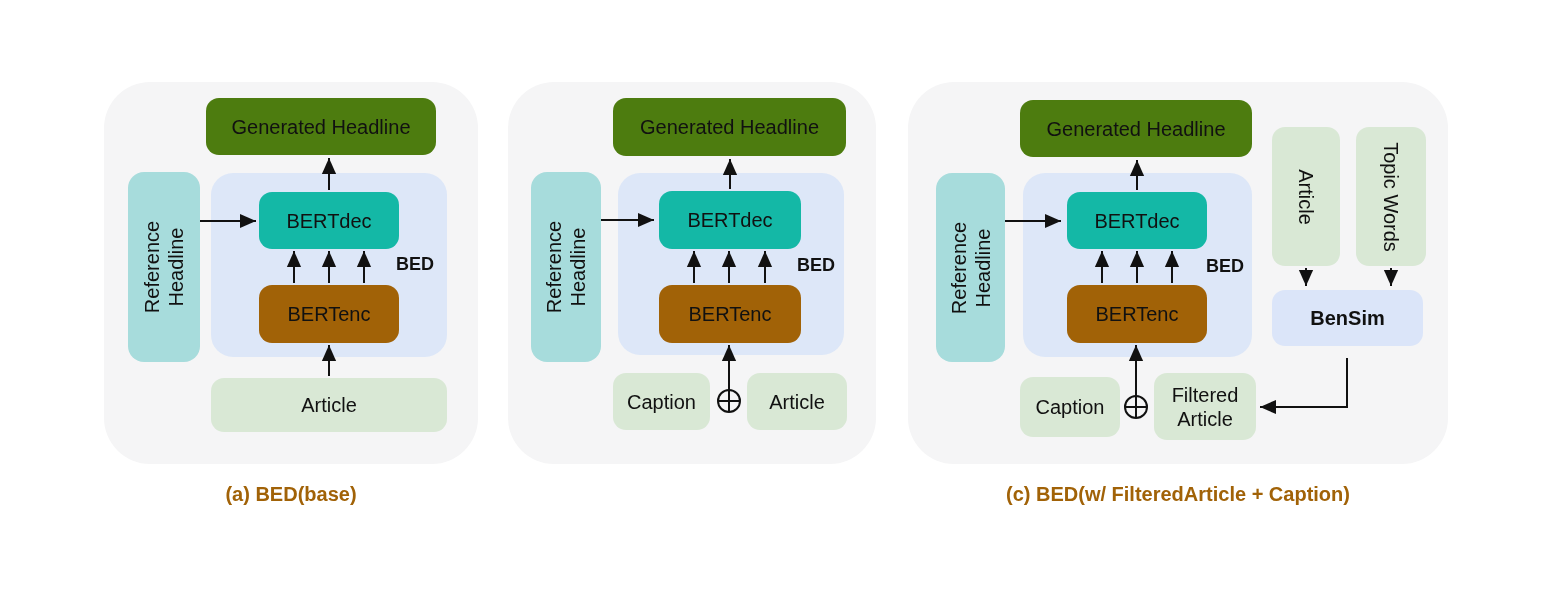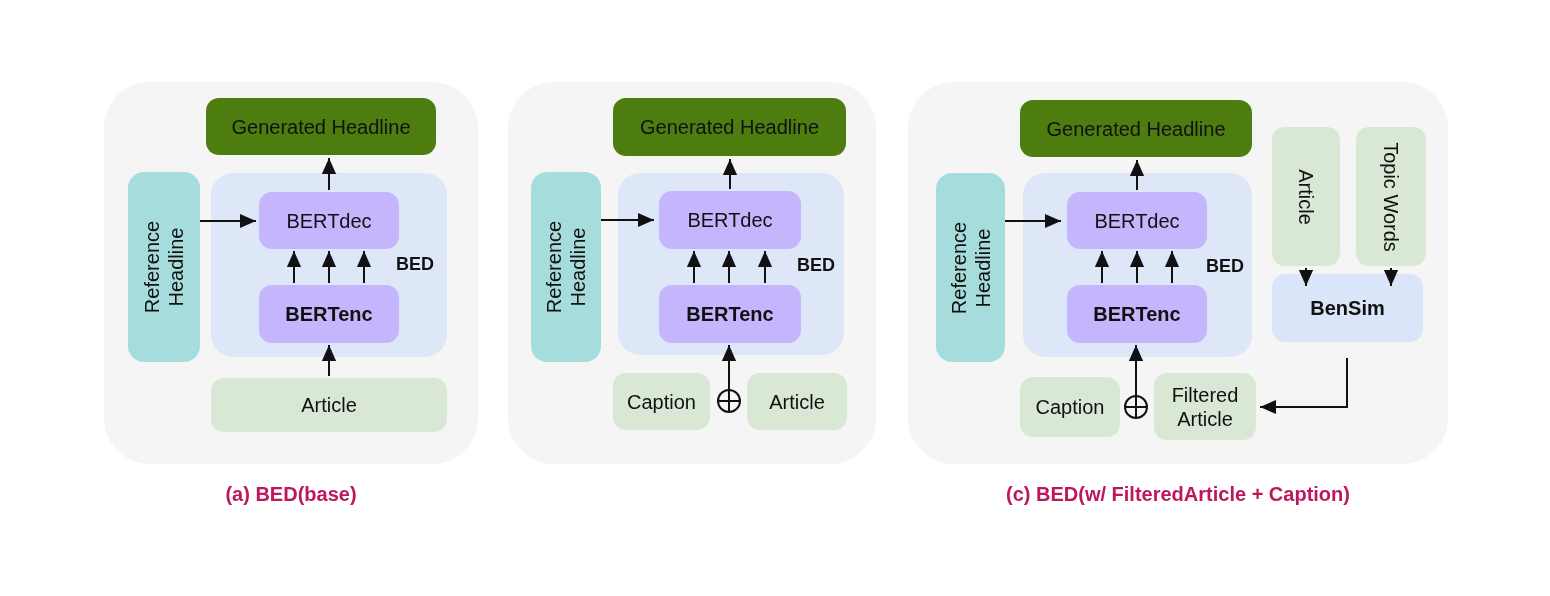--- a/index.html
+++ b/index.html
@@ -28,22 +28,22 @@
     align-items: center;
     justify-content: center;
     border-radius: 13px;
     font-size: 20px;
     line-height: 1.2;
     text-align: center;
     color: #111111;
   }
   .lavender { background: #4d7c0f; }
   .teal     { background: #a7dcdc; border-radius: 16px; }
-  .peach    { background: #c4b5fd; text-align: right; }
-  .pink     { background: #c4b5fd; font-weight: bold; }
+  .peach    { background: #14b8a6; text-align: right; }
+  .pink     { background: #a16207; }
   .green    { background: #d9e8d5; }
   .blue     { background: #dbe5f9; }
   .bold     { font-weight: 700; }
   .bed-label {
     position: absolute;
     font-size: 18px;
     font-weight: 700;
     text-align: center;
   }
   .vtext-up {
@@ -61,21 +61,21 @@
     position: absolute;
     left: 0; top: 0;
     width: 100%; height: 100%;
     pointer-events: none;
   }
   .fig-caption {
     position: absolute;
     font-size: 20px;
     font-weight: 700;
     text-align: center;
-    color: #be185d;
+    color: #a16207;
   }
 </style>
 </head>
 <body>
 
 <div class="canvas">
 
   <section class="panel" style="left:104px;top:82px;width:374px;height:382px">
     <div class="node lavender" style="left:102px;top:16px;width:230px;height:57px">Generated Headline</div>
 
@@ -164,21 +164,21 @@
     <div class="node green" style="left:246px;top:291px;width:102px;height:67px">Filtered Article</div>
 
     <div class="node green" style="left:364px;top:45px;width:68px;height:139px">
       <span class="vtext-down">Article</span>
     </div>
 
     <div class="node green" style="left:448px;top:45px;width:70px;height:139px">
       <span class="vtext-down">Topic Words</span>
     </div>
 
-    <div class="node blue bold" style="left:364px;top:192px;width:151px;height:68px">BenSim</div>
+    <div class="node blue bold" style="left:364px;top:208px;width:151px;height:56px">BenSim</div>
 
     <svg class="overlay" viewBox="0 0 540 382">
       <defs>
         <marker id="ah-c" viewBox="0 0 10 10" refX="9" refY="5" markerWidth="9" markerHeight="9" orient="auto-start-reverse">
           <path d="M0,1 L9,5 L0,9 Z" fill="#111111"></path>
         </marker>
       </defs>
       <line x1="97" y1="139" x2="153" y2="139" stroke="#111111" stroke-width="2" marker-end="url(#ah-c)"></line>
       <line x1="229" y1="108" x2="229" y2="78" stroke="#111111" stroke-width="2" marker-end="url(#ah-c)"></line>
       <line x1="194" y1="201" x2="194" y2="169" stroke="#111111" stroke-width="2" marker-end="url(#ah-c)"></line>

